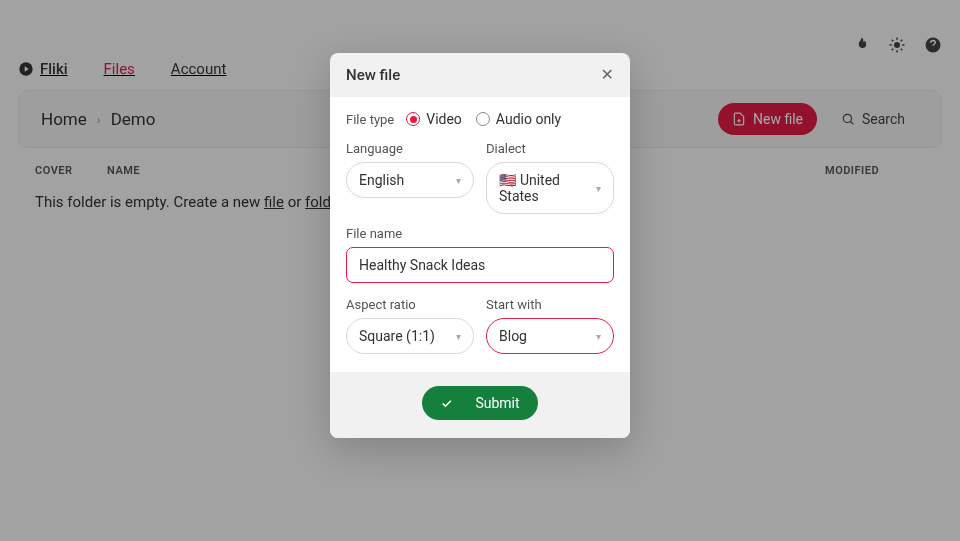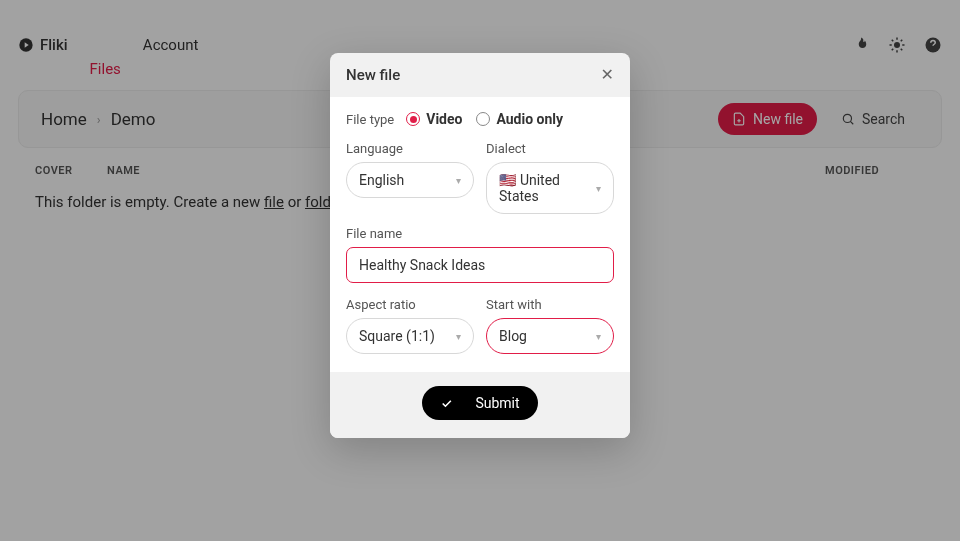--- a/index.html
+++ b/index.html
@@ -1,19 +1,19 @@
 <!DOCTYPE html>
 <html><head>
   <meta charset="utf-8">
   <style>
     * { margin: 0; padding: 0; box-sizing: border-box; font-family: -apple-system, BlinkMacSystemFont, 'Segoe UI', Roboto, sans-serif; }
     body { width: 960px; height: 541px; background: #f9f9f9; position: relative; overflow: hidden; }
     
     .topnav { display: flex; align-items: center; justify-content: space-between; padding: 12px 18px; }
-    .topnav-left { display: flex; align-items: center; gap: 22px; }
+    .topnav-left { display: flex; align-items: flex-end; gap: 36px; text-decoration: underline; }
     .brand { display: flex; align-items: center; gap: 6px; color: #333; font-size: 15px; font-weight: 500; }
     .brand-icon { width: 16px; height: 16px; }
     .nav-link { color: #333; font-size: 15px; cursor: pointer; }
     .nav-link.active { color: #e11d48; margin-top: 48px; }
     .topnav-right { display: flex; align-items: center; gap: 18px; }
     .icon-btn { width: 18px; height: 18px; color: #444; cursor: pointer; }
     
     .toolbar { display: flex; align-items: center; justify-content: space-between; margin: 0 18px; padding: 12px 22px; background: #f3f3f3; border: 1px solid #e8e8e8; border-radius: 10px; }
     .breadcrumb { display: flex; align-items: center; gap: 10px; font-size: 17px; color: #333; }
     .breadcrumb-sep { color: #999; font-size: 13px; }
@@ -38,32 +38,32 @@
     .modal-body { background: #fff; padding: 14px 16px 18px; }
     .modal-footer { padding: 14px 16px 18px; display: flex; justify-content: center; background: #f1f1f1; border-radius: 0 0 8px 8px; }
     
     .field-row { display: flex; gap: 12px; margin-bottom: 12px; }
     .field { flex: 1; }
     .field.inline { display: flex; align-items: center; gap: 12px; }
     .field-label { font-size: 13px; color: #555; margin-bottom: 6px; display: block; }
     .field.inline .field-label { margin-bottom: 0; }
     
     .radio-group { display: flex; gap: 14px; align-items: center; }
-    .radio-opt { display: flex; align-items: center; gap: 6px; font-size: 14px; color: #333; cursor: pointer; font-weight: bold; }
+    .radio-opt { display: flex; align-items: center; gap: 6px; font-size: 14px; color: #333; cursor: pointer; }
     .radio { width: 14px; height: 14px; border: 1.5px solid #888; border-radius: 50%; display: inline-flex; align-items: center; justify-content: center; }
     .radio.checked { border-color: #e11d48; }
     .radio.checked::after { content: ''; width: 7px; height: 7px; background: #e11d48; border-radius: 50%; }
     
     .select { display: flex; align-items: center; justify-content: space-between; padding: 9px 12px; border: 1px solid #d8d8d8; border-radius: 18px; font-size: 14px; color: #333; cursor: pointer; background: #fff; }
     .select.accent { border-color: #e11d48; }
     .select-caret { color: #aaa; font-size: 10px; }
     
     .text-input { width: 100%; padding: 9px 12px; border: 1px solid #e11d48; border-radius: 7px; font-size: 14px; color: #333; outline: none; }
     
-    .submit-btn { display: flex; align-items: center; gap: 22px; padding: 9px 18px; background: #000000; color: #fff; border: none; border-radius: 20px; font-size: 14px; cursor: pointer; }
+    .submit-btn { display: flex; align-items: center; gap: 22px; padding: 9px 18px; background: #15803d; color: #fff; border: none; border-radius: 20px; font-size: 14px; cursor: pointer; }
     .check { width: 13px; height: 13px; }
   </style>
 </head>
 <body>
 
 <div class="topnav">
   <div class="topnav-left">
     <div class="brand">
       <svg class="brand-icon" viewBox="0 0 24 24" fill="currentColor">
           <circle cx="12" cy="12" r="10"></circle>

